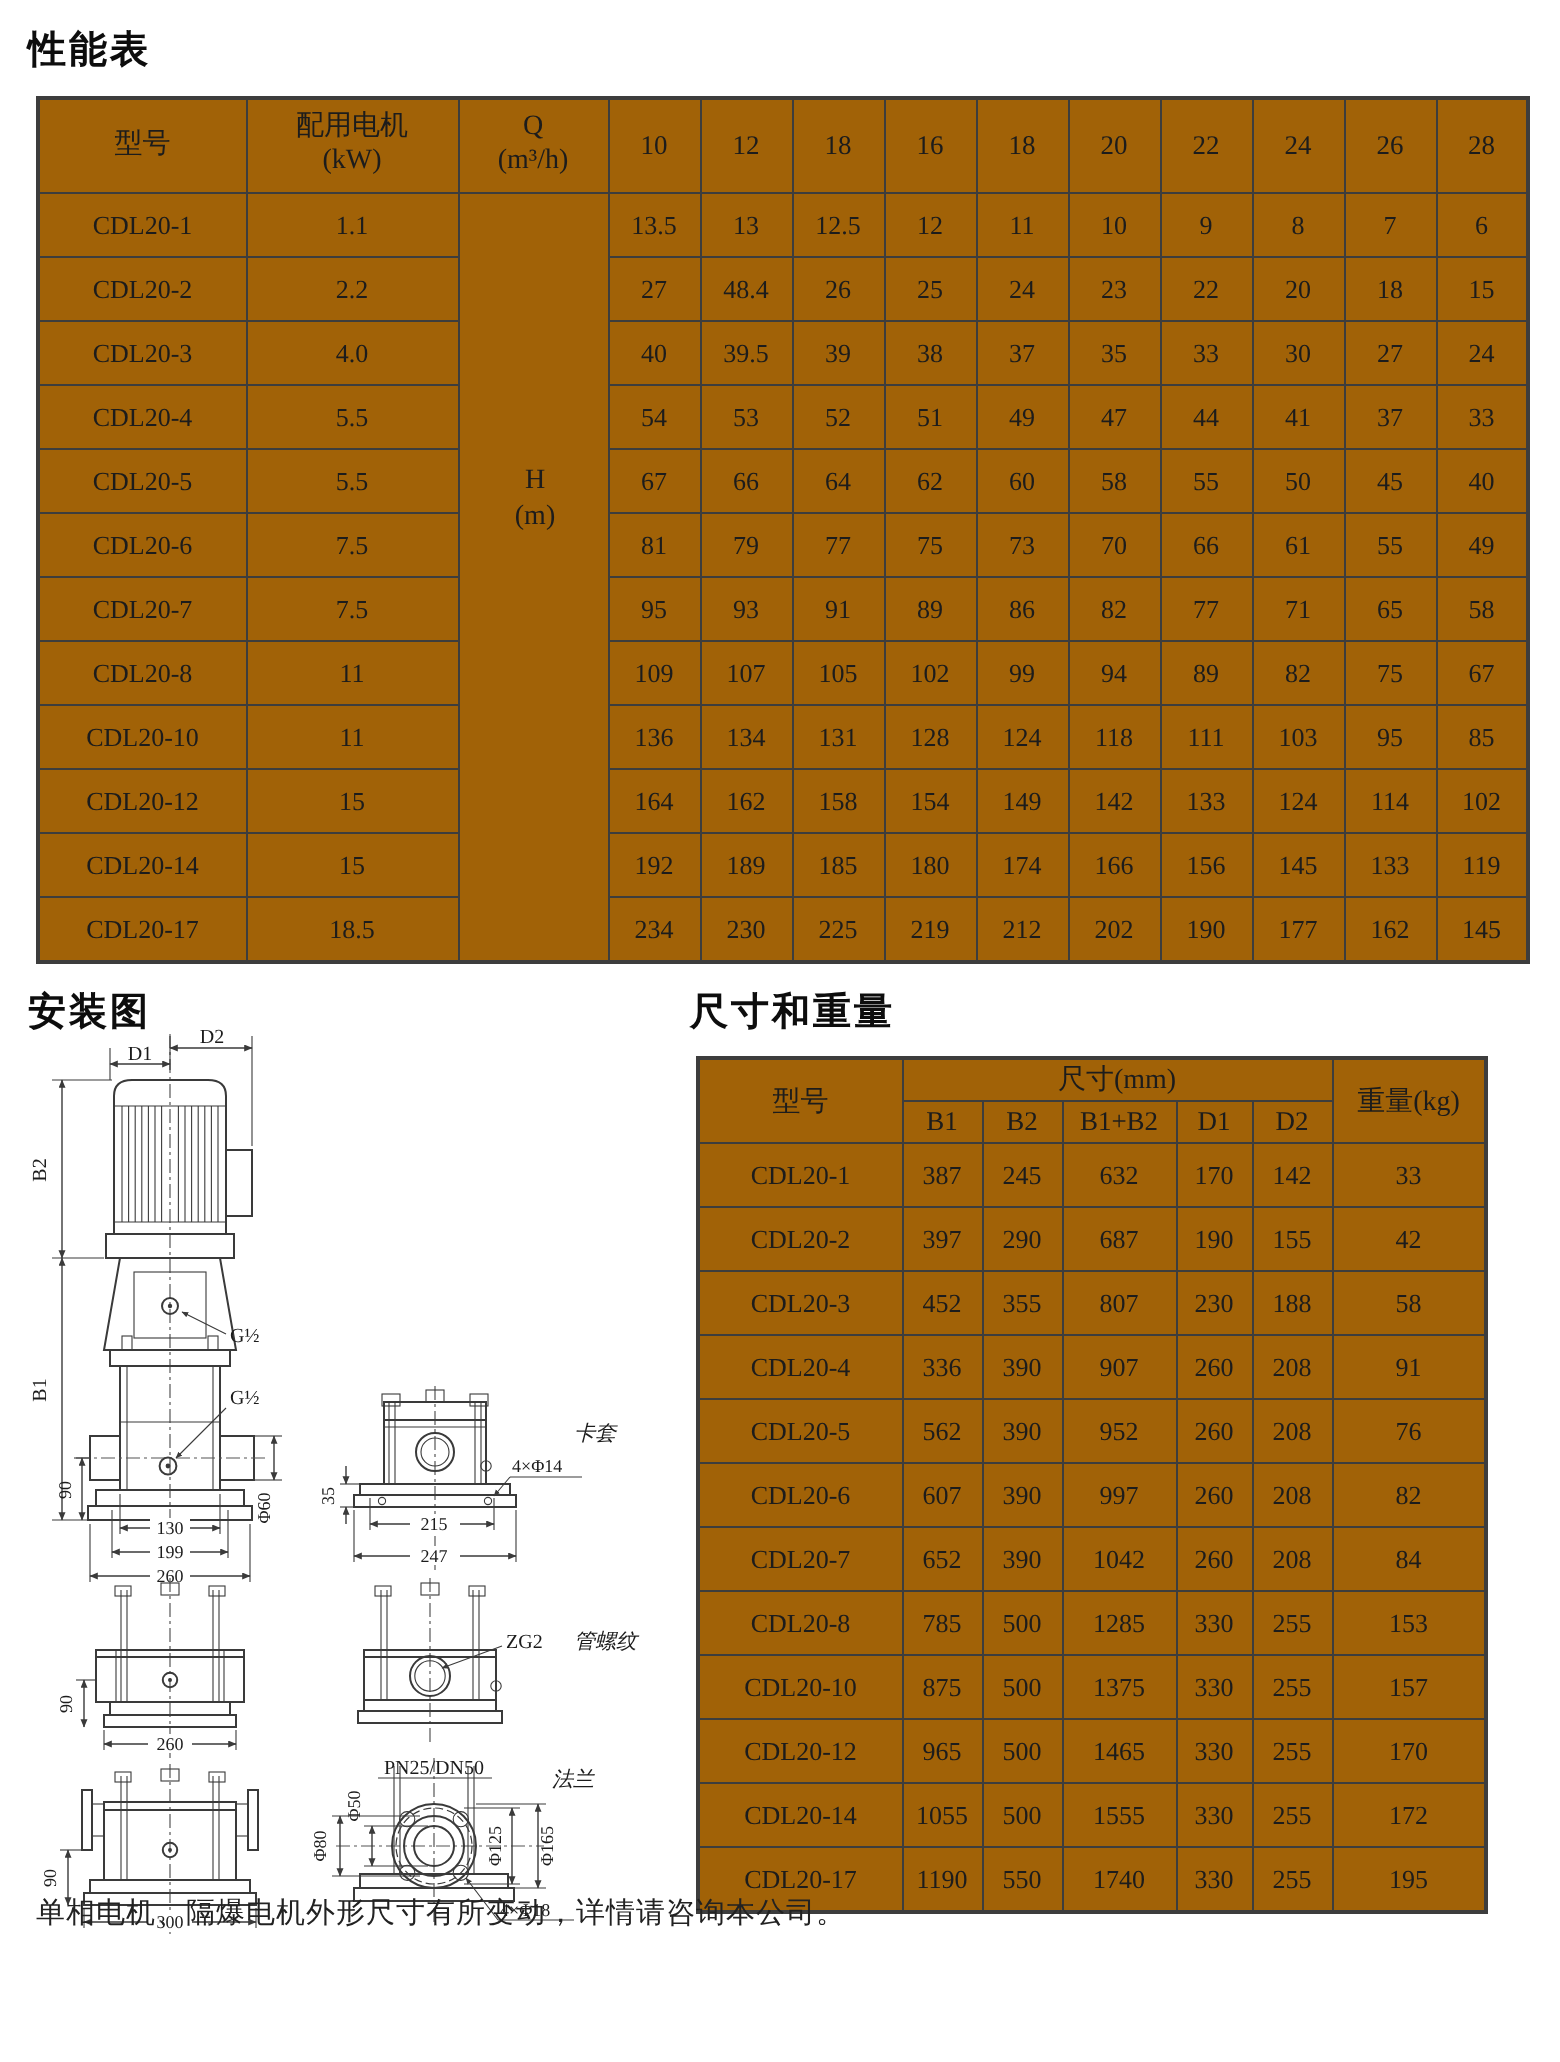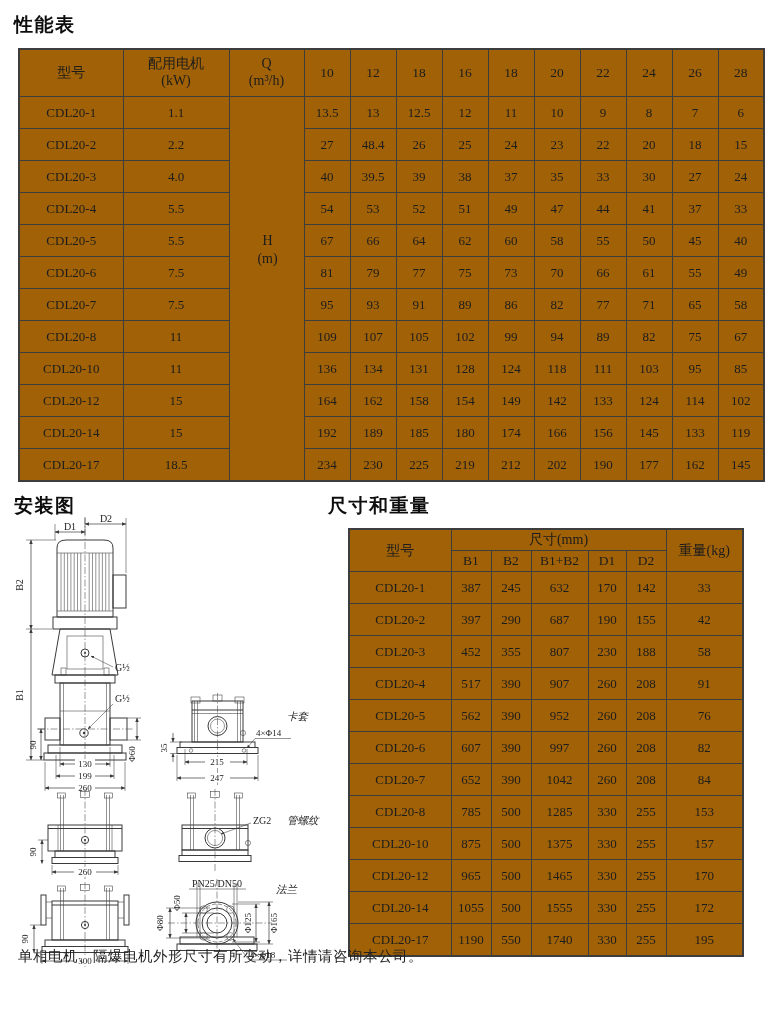--- a/index.html
+++ b/index.html
@@ -6,21 +6,21 @@
   body{
     width:780px;height:1031px;position:relative;background:#ffffff;
     font-family:"Liberation Serif",serif;color:#1c1c1c;overflow:hidden;
   }
   .sec-title{
     position:absolute;margin:0;font-family:"Liberation Sans",sans-serif;
     font-weight:bold;font-size:19px;color:#0d0d0d;letter-spacing:1.5px;
   }
   #t-perf{left:14px;top:12px;}
   #t-inst{left:14px;top:493px;}
-  #t-dims{left:328px;top:493px;}
+  #t-dims{left:345px;top:493px;}
 
   table{border-collapse:collapse;table-layout:fixed;background:#a16207;}
   th,td{border:1px solid #3d3d3d;text-align:center;vertical-align:middle;
         font-weight:normal;padding:0;overflow:hidden;}
 
   
   #perf{position:absolute;left:18px;top:48px;}
   #perf table{width:745px;border:2px solid #3d3d3d;}
   #perf thead th{height:46px;font-size:14px;line-height:1.2;}
   #perf thead th.flow{font-size:13.5px;}
@@ -635,21 +635,21 @@
           <td>452</td>
           <td>355</td>
           <td>807</td>
           <td>230</td>
           <td>188</td>
           <td>58</td>
         </tr>
 
         <tr>
           <td>CDL20-4</td>
-          <td>517</td>
+          <td>336</td>
           <td>390</td>
           <td>907</td>
           <td>260</td>
           <td>208</td>
           <td>91</td>
         </tr>
 
         <tr>
           <td>CDL20-5</td>
           <td>562</td>

